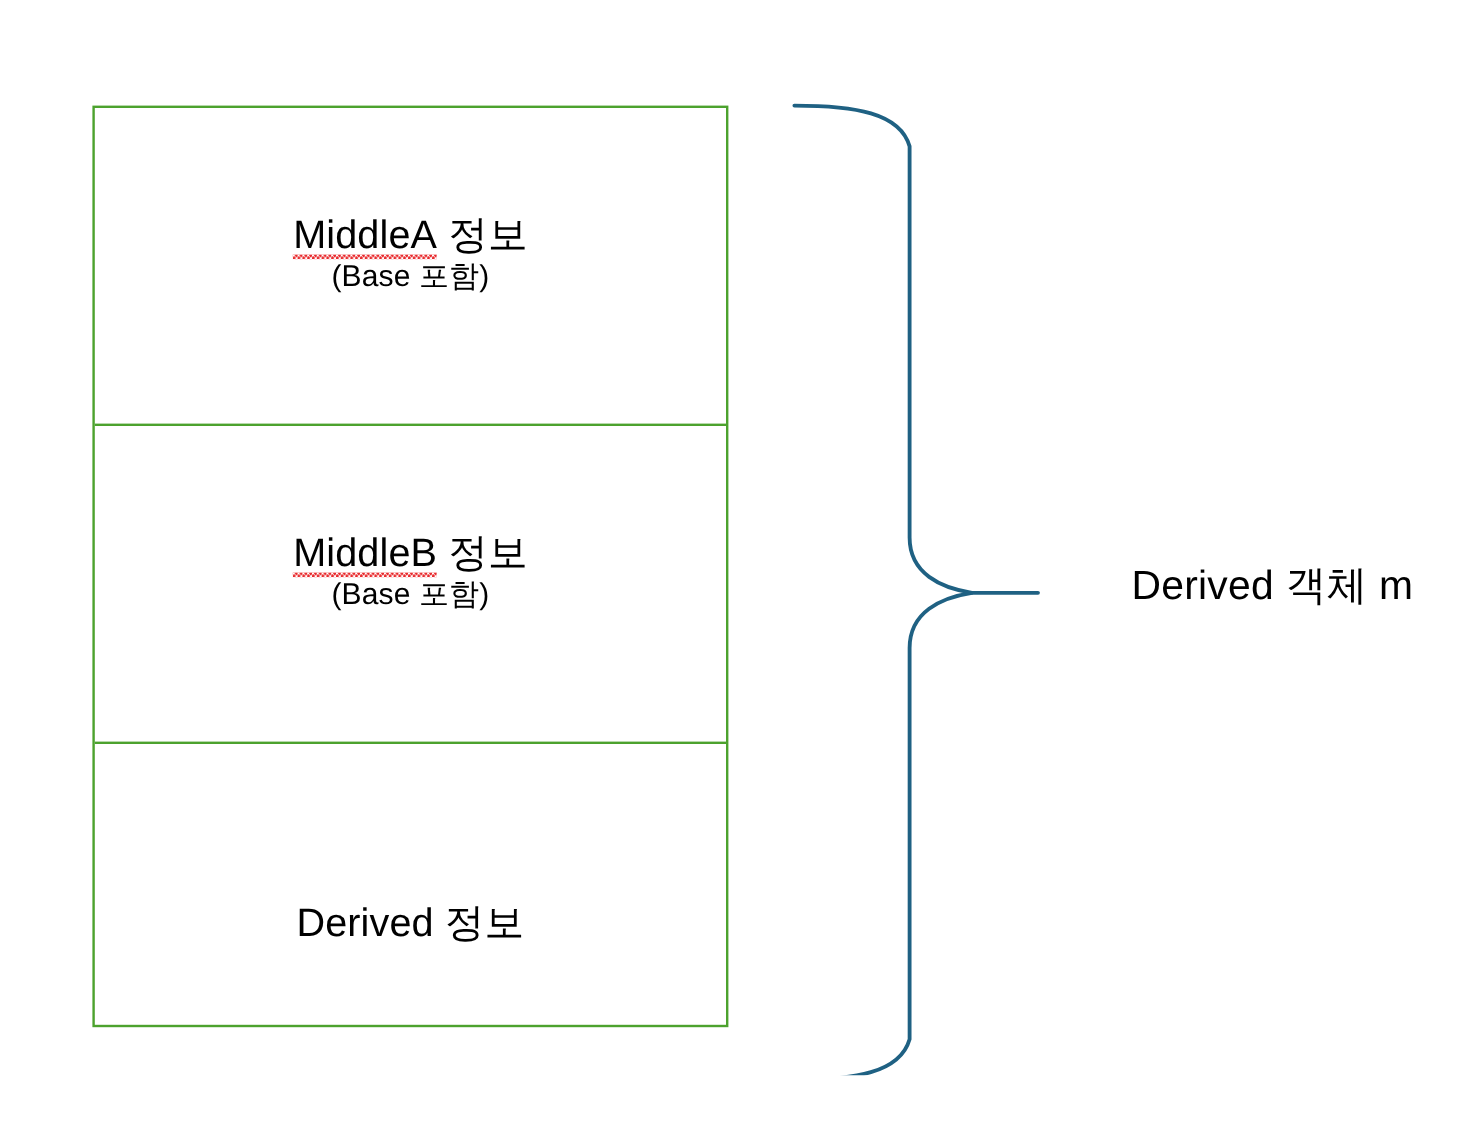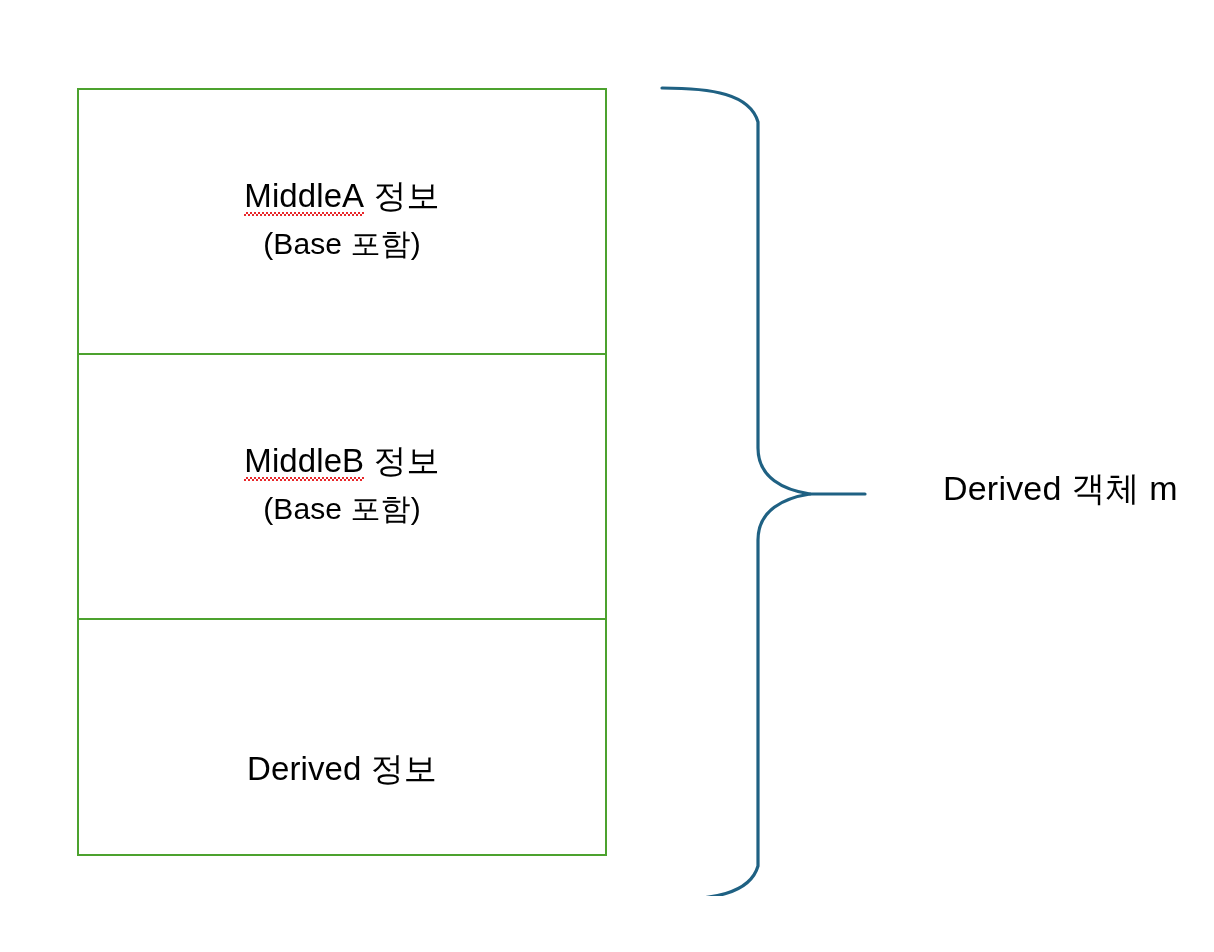--- a/index.html
+++ b/index.html
@@ -56,24 +56,24 @@
   .layout-row.r0 .row-text { top: 88px; }
   .layout-row.r1 .row-text { top: 88px; }
   .layout-row.r2 .row-text { top: 107px; margin-top: 24px; }
 
   .line-primary {
     font-size: 33px;
     letter-spacing: 0.1px;
     white-space: nowrap;
   }
   .line-secondary {
-    font-size: 30px;
+    font-size: 25px;
     letter-spacing: 0.1px;
     white-space: nowrap;
-    margin-top: 14px;
+    margin-top: 3px;
   }
 
   
   .misspelled {
     position: relative;
     display: inline-block;
   }
   .misspelled::after {
     content: "";
     position: absolute;

